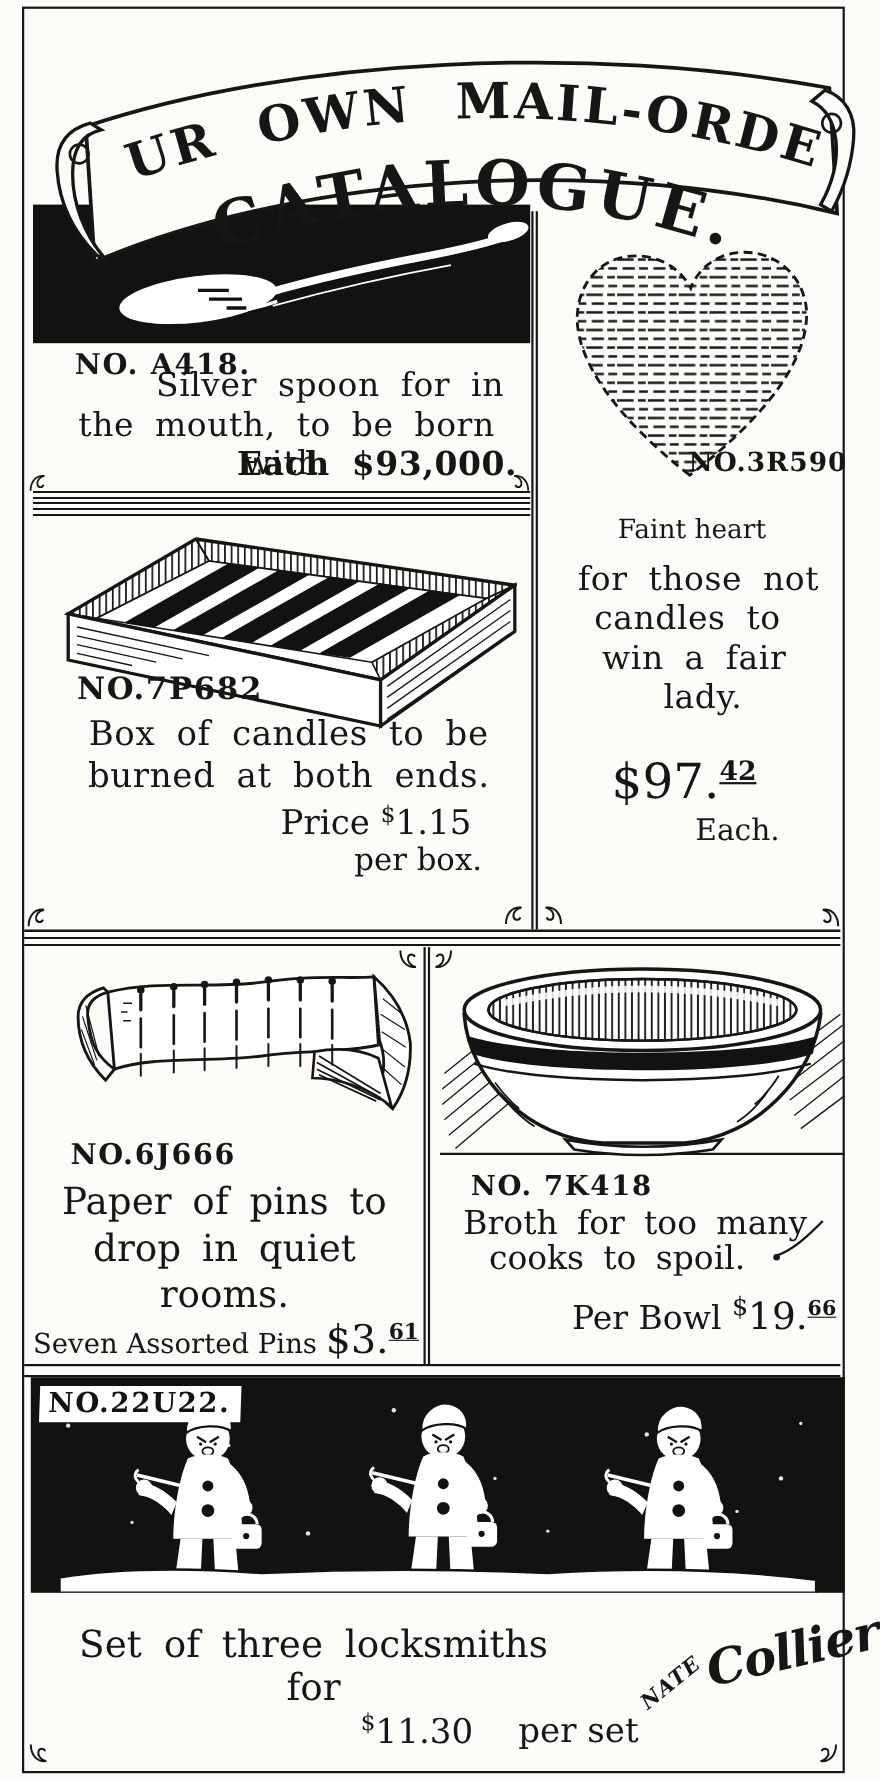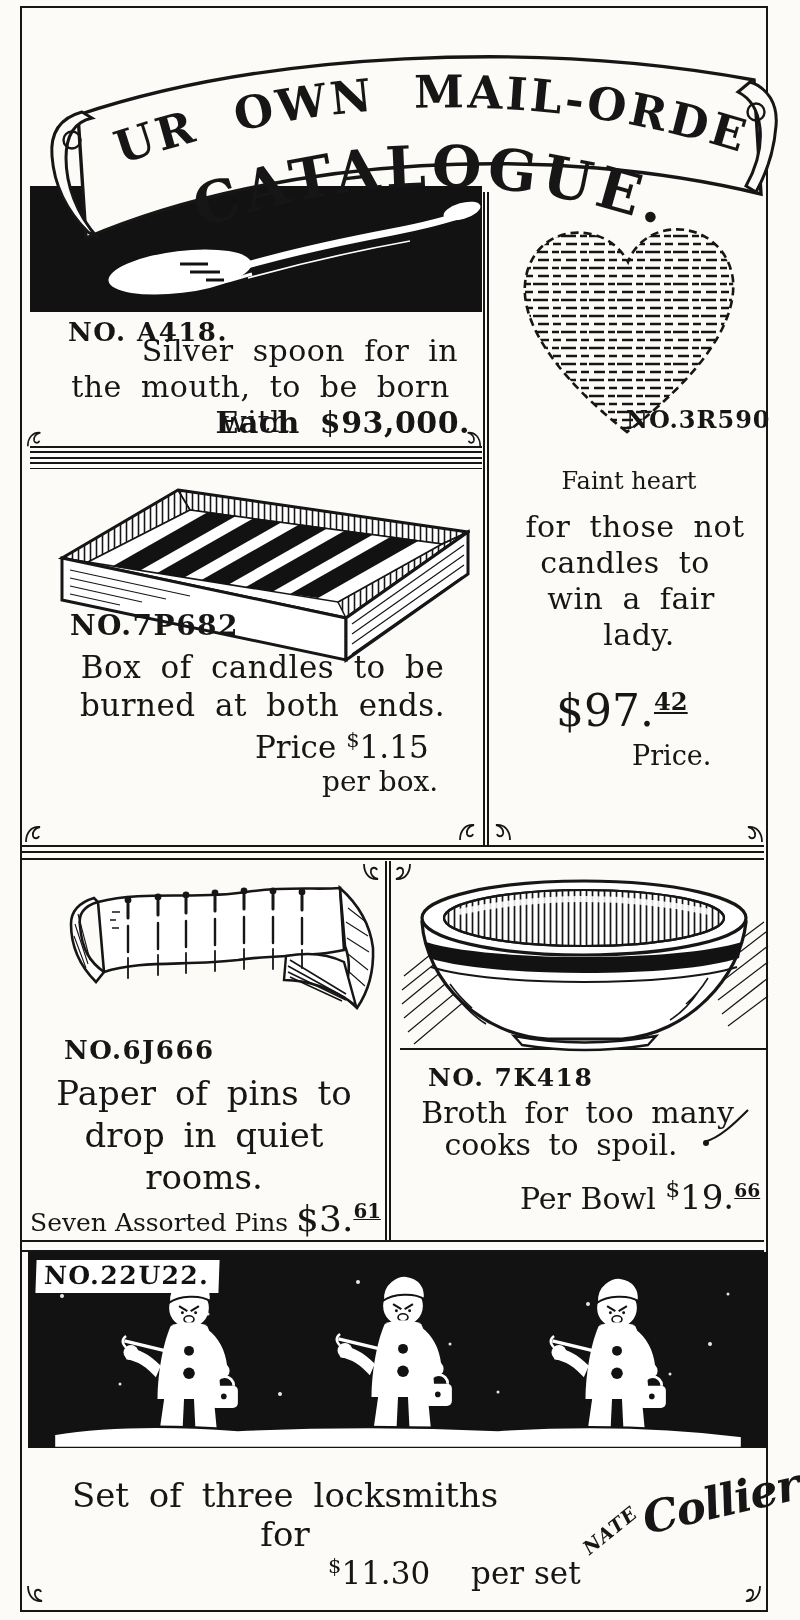--- a/index.html
+++ b/index.html
@@ -109,21 +109,21 @@
 
   <div class="abs hand big ctr" style="left:500px;top:468px;width:258px;font-size:24px;">Faint heart</div>
   <div class="abs hand desc ctr" style="left:506px;top:510px;width:258px;">for those not</div>
   <div class="abs hand desc ctr" style="left:496px;top:546px;width:258px;">candles to</div>
   <div class="abs hand desc ctr" style="left:502px;top:582px;width:258px;">win a fair</div>
   <div class="abs hand desc ctr" style="left:510px;top:618px;width:258px;">lady.</div>
 
   <div class="abs hand price-main" style="left:556px;top:686px;font-size:44px;">
     <span>$</span><span>97.</span><sup class="cents">42</sup>
   </div>
-  <div class="abs hand" style="left:632px;top:740px;font-size:27px;">Price.</div>
+  <div class="abs hand" style="left:632px;top:740px;font-size:27px;">Each.</div>
 
   <div class="abs hdiv-3" style="left:22px;top:845px;width:742px;height:15px;"></div>
 
   <svg class="abs" style="left:24px;top:824px;" width="20" height="20" viewBox="0 0 20 20">
       <path d="M2,18 C2,8 8,2 16,3 C11,4 8,8 9,12 C10,15 14,15 15,12" fill="none" stroke="#161616" stroke-width="1.8"></path>
     </svg>
   <svg class="abs" style="left:744px;top:824px;transform:scaleX(-1);" width="20" height="20" viewBox="0 0 20 20">
       <path d="M2,18 C2,8 8,2 16,3 C11,4 8,8 9,12 C10,15 14,15 15,12" fill="none" stroke="#161616" stroke-width="1.8"></path>
     </svg>
   <svg class="abs" style="left:362px;top:862px;" width="20" height="20" viewBox="0 0 20 20">

